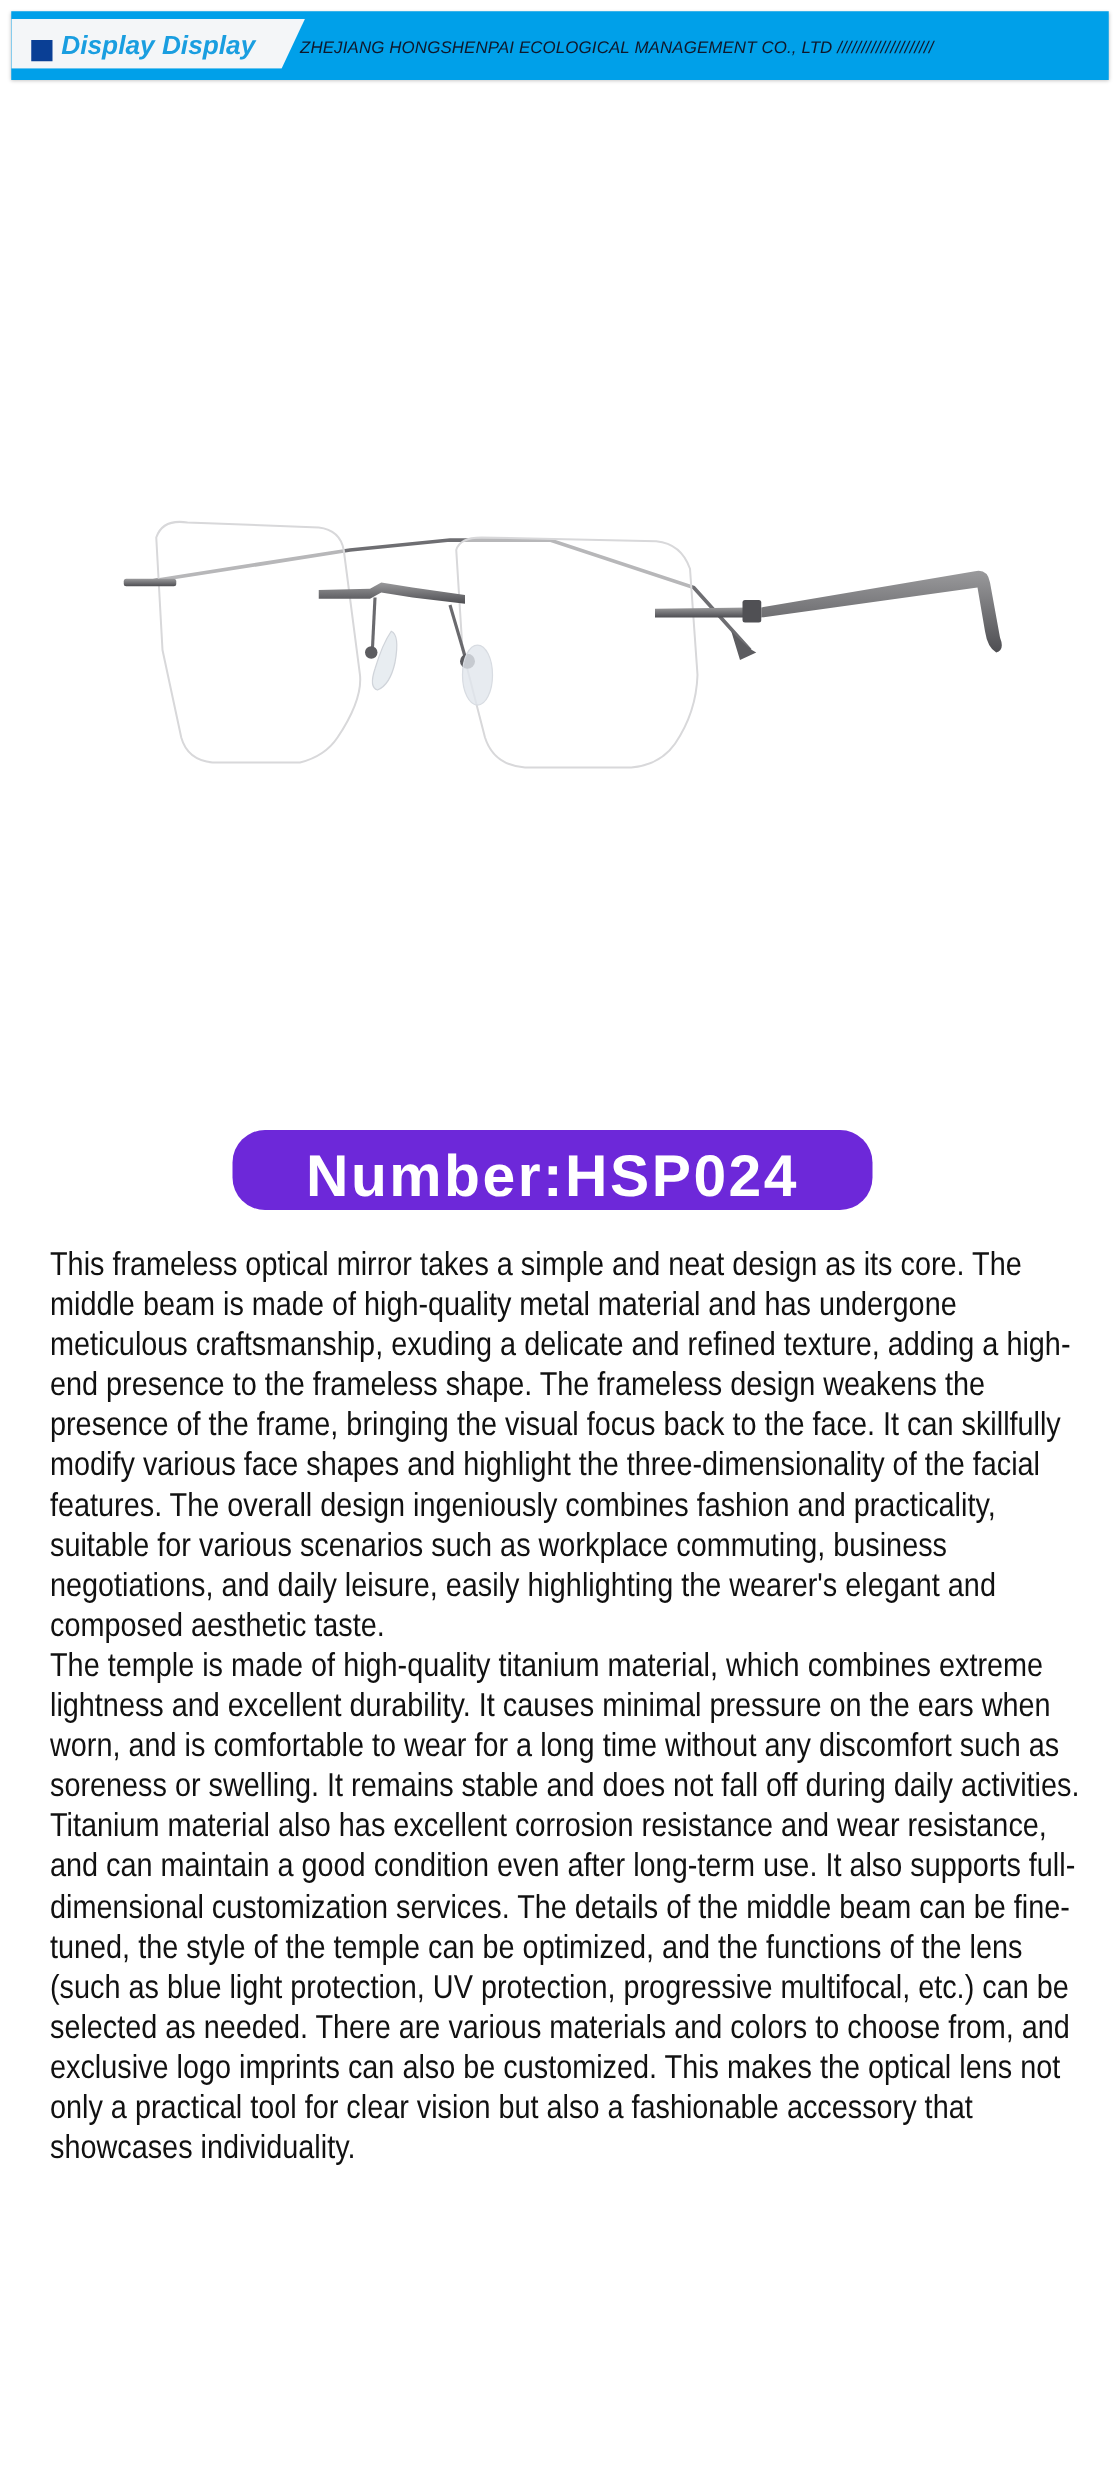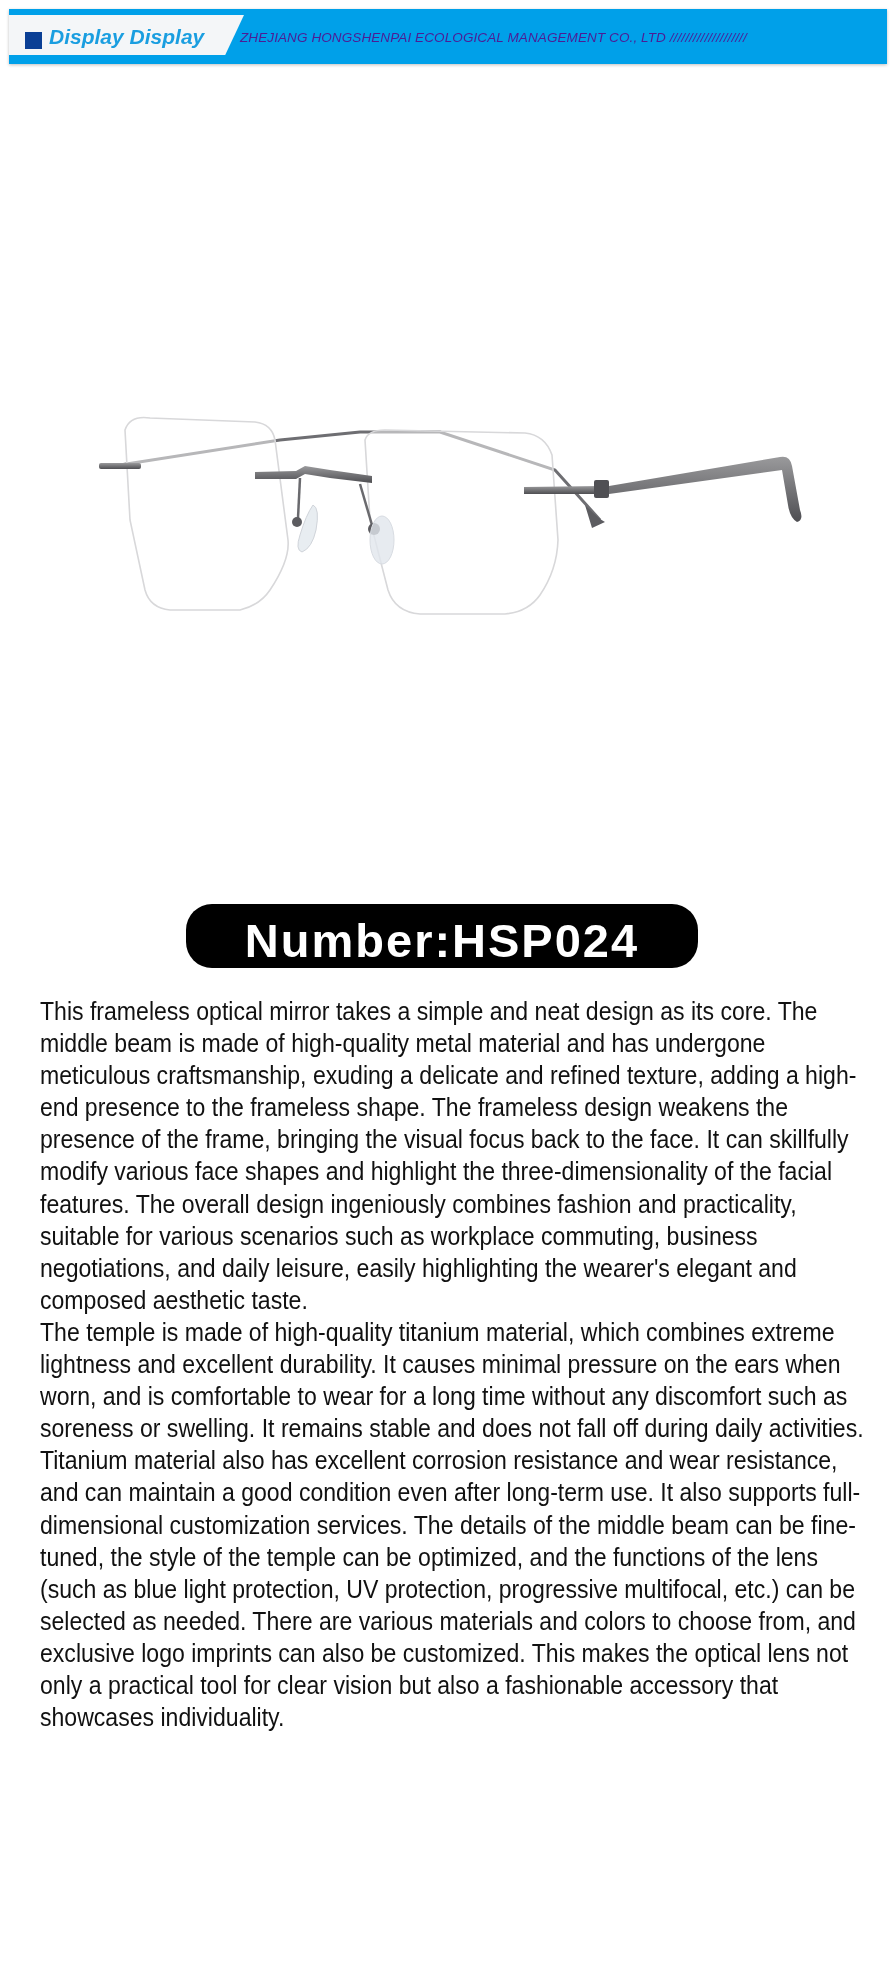--- a/index.html
+++ b/index.html
@@ -2,23 +2,23 @@
 <html><head>
 <meta charset="utf-8">
 <style>
   html, body { margin:0; padding:0; background:#ffffff; }
   body { width:895px; height:1972px; position:relative; overflow:hidden; font-family:"Liberation Sans", sans-serif; }
   .header { position:absolute; left:9px; top:9px; width:878px; height:55px; background:#00a0e9; box-shadow:0 1px 3px rgba(0,0,0,0.25); }
   .header-panel { position:absolute; left:0; top:6px; width:235px; height:40px; background:#f4f6f8;
      clip-path: polygon(0 0, 100% 0, 92% 100%, 0 100%); }
   .header-square { position:absolute; left:16px; top:17px; width:17px; height:17px; background:#0a3f95; }
   .header-title { position:absolute; left:40px; top:10px; font-size:21px; font-weight:bold; font-style:italic; color:#1a9ee0; white-space:nowrap; }
-  .header-company { position:absolute; left:231px; top:21px; font-size:13.5px; font-style:italic; color:#4c1d95; white-space:nowrap; letter-spacing:0.1px; }
+  .header-company { position:absolute; left:231px; top:21px; font-size:13.5px; font-style:italic; color:#0f172a; white-space:nowrap; letter-spacing:0.1px; }
   .product-image { position:absolute; left:0; top:70px; width:895px; height:820px; }
-  .pill { position:absolute; left:186px; top:904px; width:512px; height:64px; background:#000000; border-radius:26px; }
+  .pill { position:absolute; left:186px; top:904px; width:512px; height:64px; background:#6d28d9; border-radius:26px; }
   .pill-text { position:absolute; left:0; right:0; top:9px; text-align:center; font-size:47px; font-weight:bold; color:#ffffff; letter-spacing:2px; }
   .desc { position:absolute; left:40px; top:995px; width:830px; font-size:26.5px; line-height:32.1px; color:#111111; transform:scaleX(0.87); transform-origin:left top; width:955px; }
   .desc p { margin:0; }
 </style>
 </head>
 <body>
 
 <div class="header">
   <div class="header-panel">
     <div class="header-square"></div>

